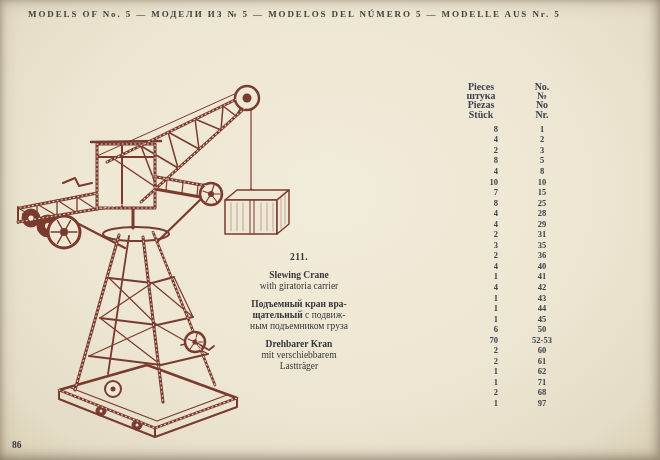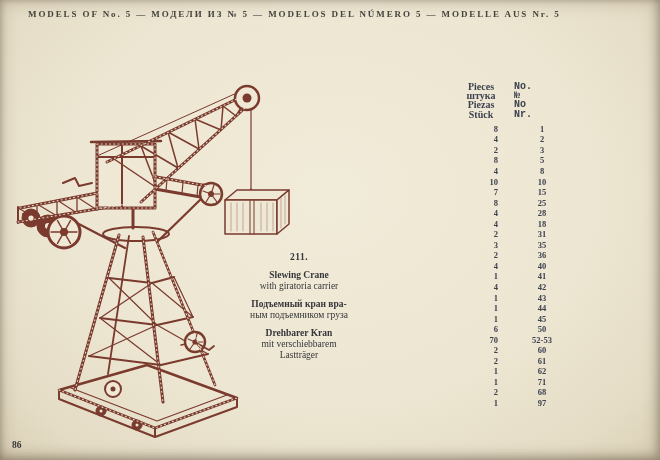--- a/index.html
+++ b/index.html
@@ -24,21 +24,21 @@
   .model-info{
     position:absolute;left:178px;top:252px;width:242px;
     text-align:center;font-size:9.5px;line-height:11px;color:var(--ink,#33343a);
   }
   .model-number{font-weight:bold;margin-bottom:7px;letter-spacing:.5px;}
   .lang-group{margin-bottom:7px;}
   .b{font-weight:bold;}
   .parts-table{position:absolute;left:460px;top:82px;color:var(--table-ink,#3c4250);}
   .pt-head{display:flex;font-size:10px;font-weight:bold;line-height:9.2px;margin-bottom:5px;}
   .pt-col-qty{width:42px;text-align:center;}
-  .pt-col-no{width:56px;text-align:left;margin-left:12px;font-family:Liberation Mono, monospace;}
+  .pt-col-no{width:56px;text-align:center;margin-left:12px;}
   .pt-rows{display:block;}
   .pt-row{display:flex;font-size:8.5px;font-weight:bold;height:10.56px;line-height:10.56px;}
   .pt-qty{width:42px;text-align:right;padding-right:4px;box-sizing:border-box;}
   .pt-no{width:56px;text-align:center;margin-left:12px;}
   .page-number{position:absolute;left:12px;bottom:10px;font-weight:bold;font-size:9.5px;color:var(--ink,#35363a);}
 </style>
 </head>
 <body>
 
 <div class="page">
@@ -162,20 +162,21 @@
   </div>
 
   <div class="model-info">
     <div class="model-number">211.</div>
     <div class="lang-group">
       <div class="b">Slewing Crane</div>
       <div>with giratoria carrier</div>
     </div>
     <div class="lang-group">
       <div class="b">Подъемный кран вра-</div>
+      <div><span class="b">щательный</span><span> с подвиж-</span></div>
       <div>ным подъемником груза</div>
     </div>
     <div class="lang-group">
       <div class="b">Drehbarer Kran</div>
       <div>mit verschiebbarem</div>
       <div>Lastträger</div>
     </div>
   </div>
 
   <div class="parts-table">
@@ -237,21 +238,21 @@
           <span class="pt-no">25</span>
         </div>
 
         <div class="pt-row">
           <span class="pt-qty">4</span>
           <span class="pt-no">28</span>
         </div>
 
         <div class="pt-row">
           <span class="pt-qty">4</span>
-          <span class="pt-no">18</span>
+          <span class="pt-no">29</span>
         </div>
 
         <div class="pt-row">
           <span class="pt-qty">2</span>
           <span class="pt-no">31</span>
         </div>
 
         <div class="pt-row">
           <span class="pt-qty">3</span>
           <span class="pt-no">35</span>

